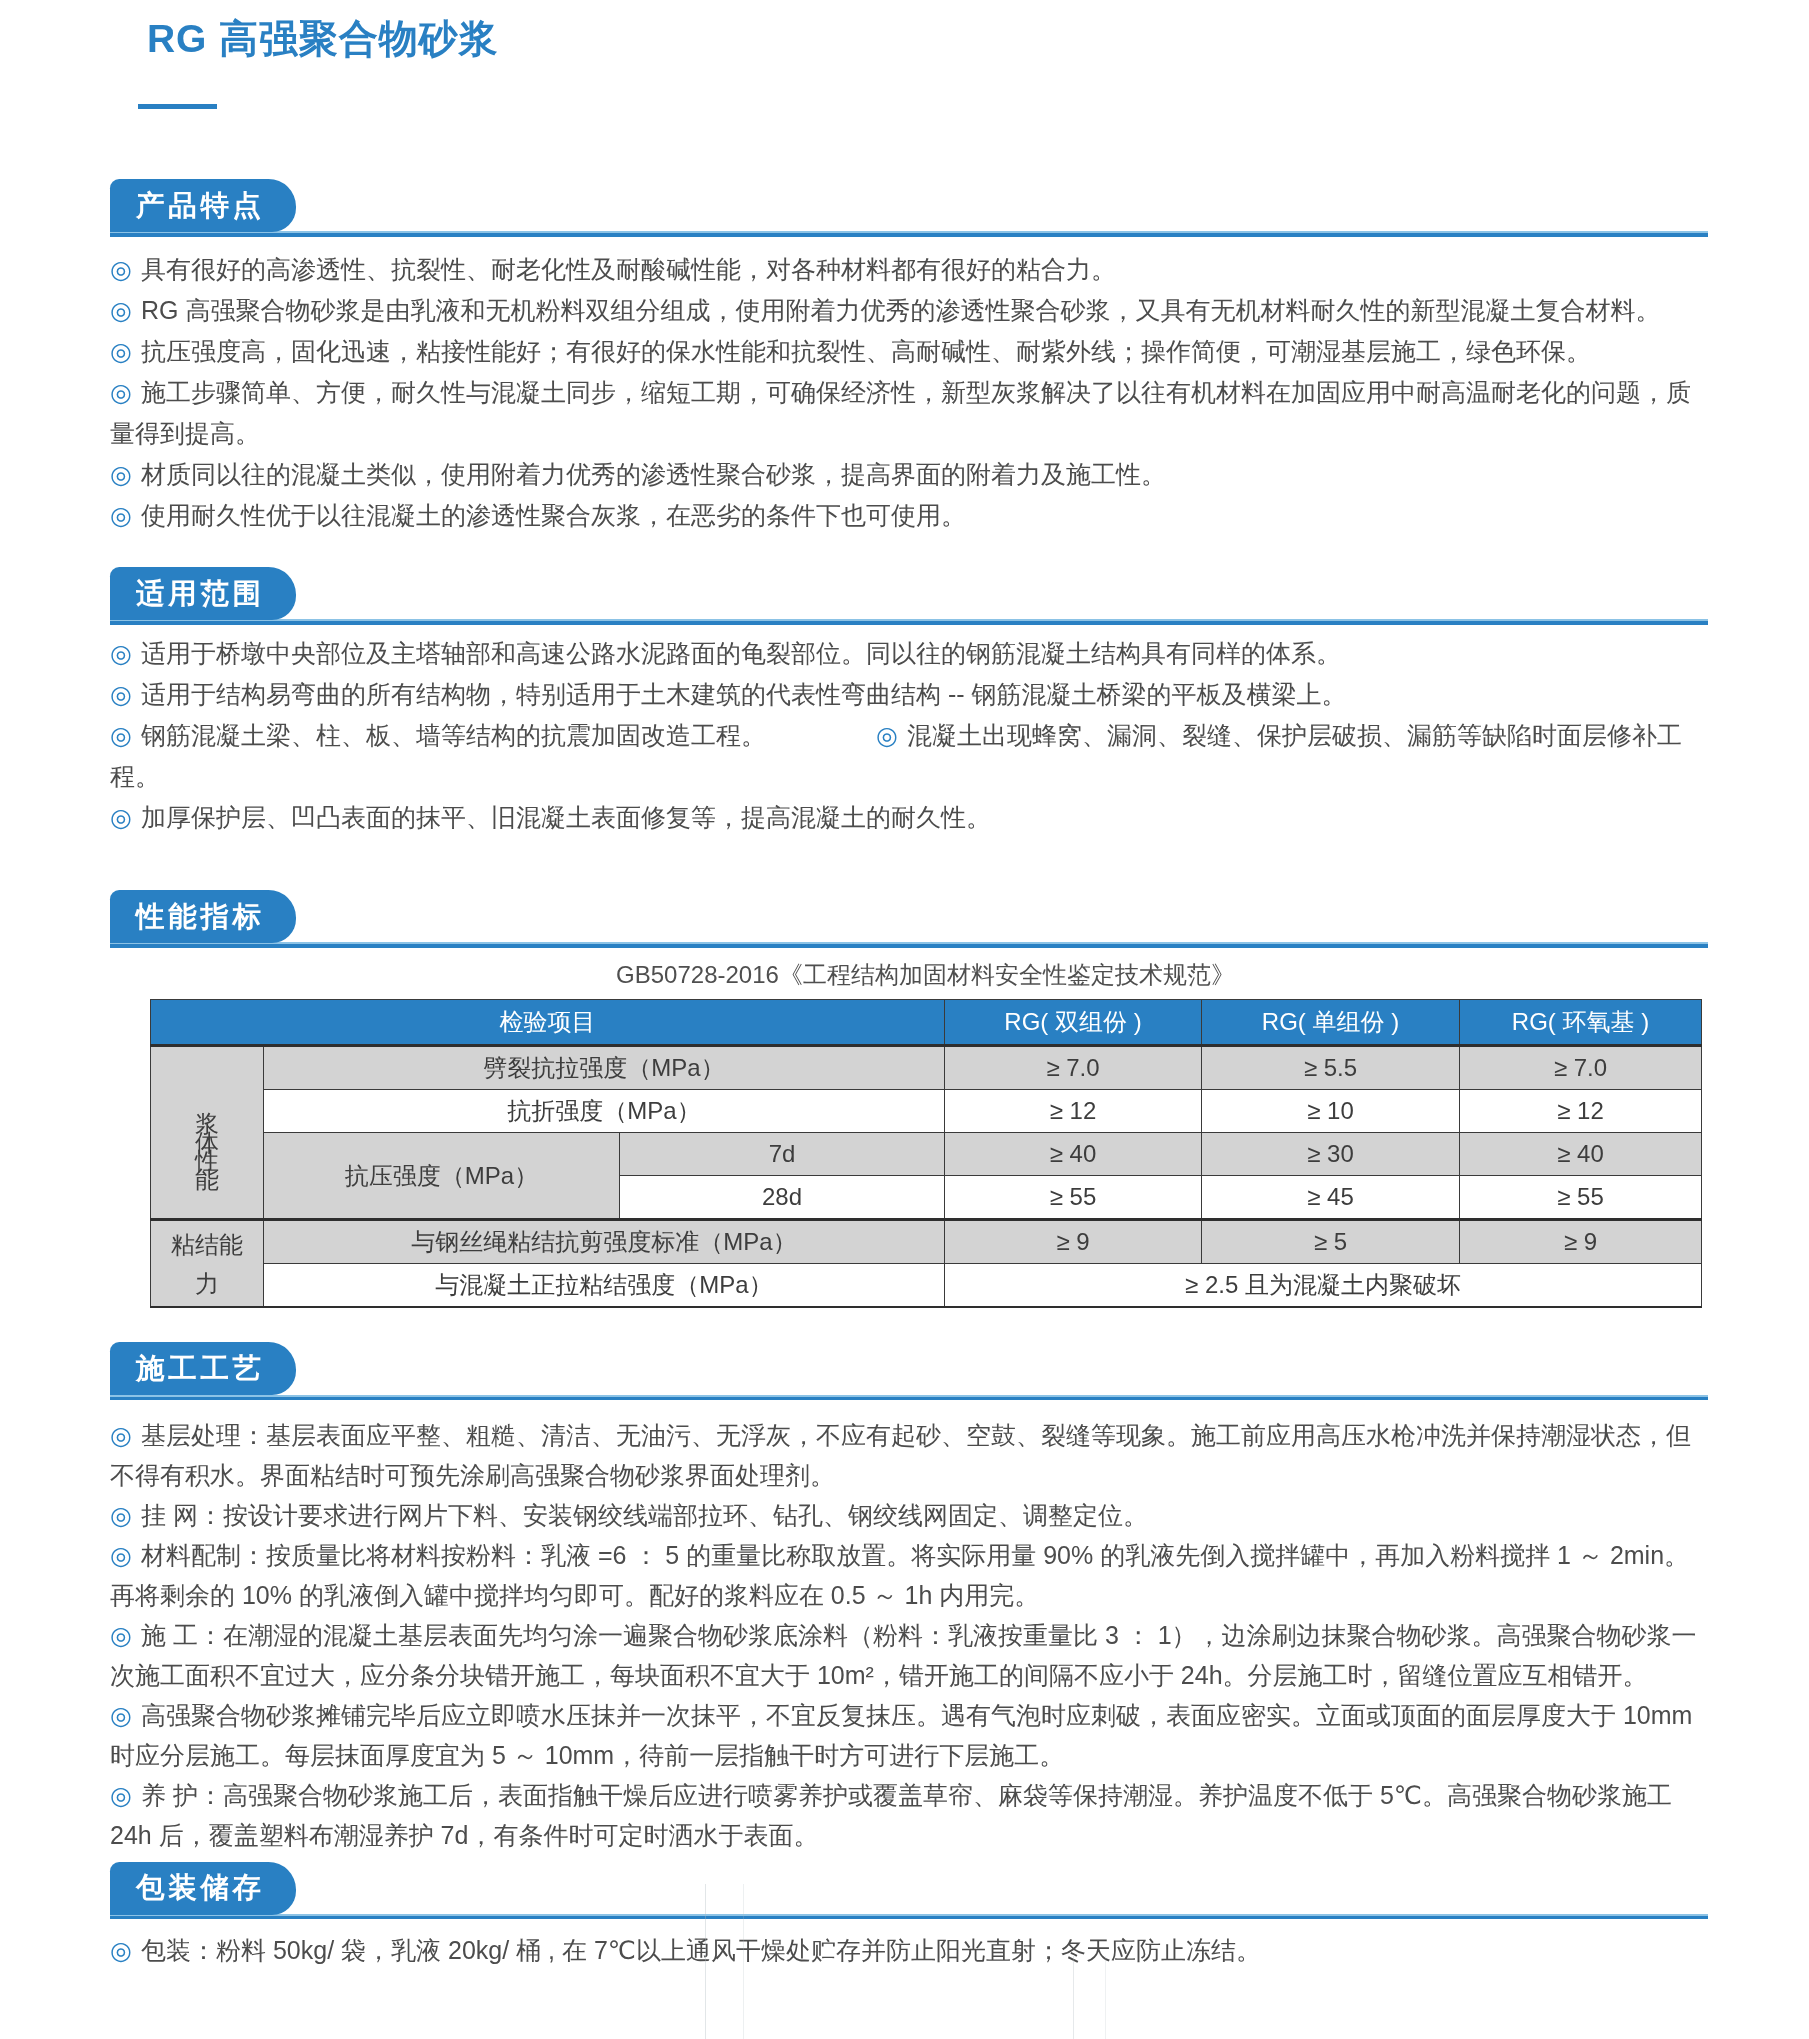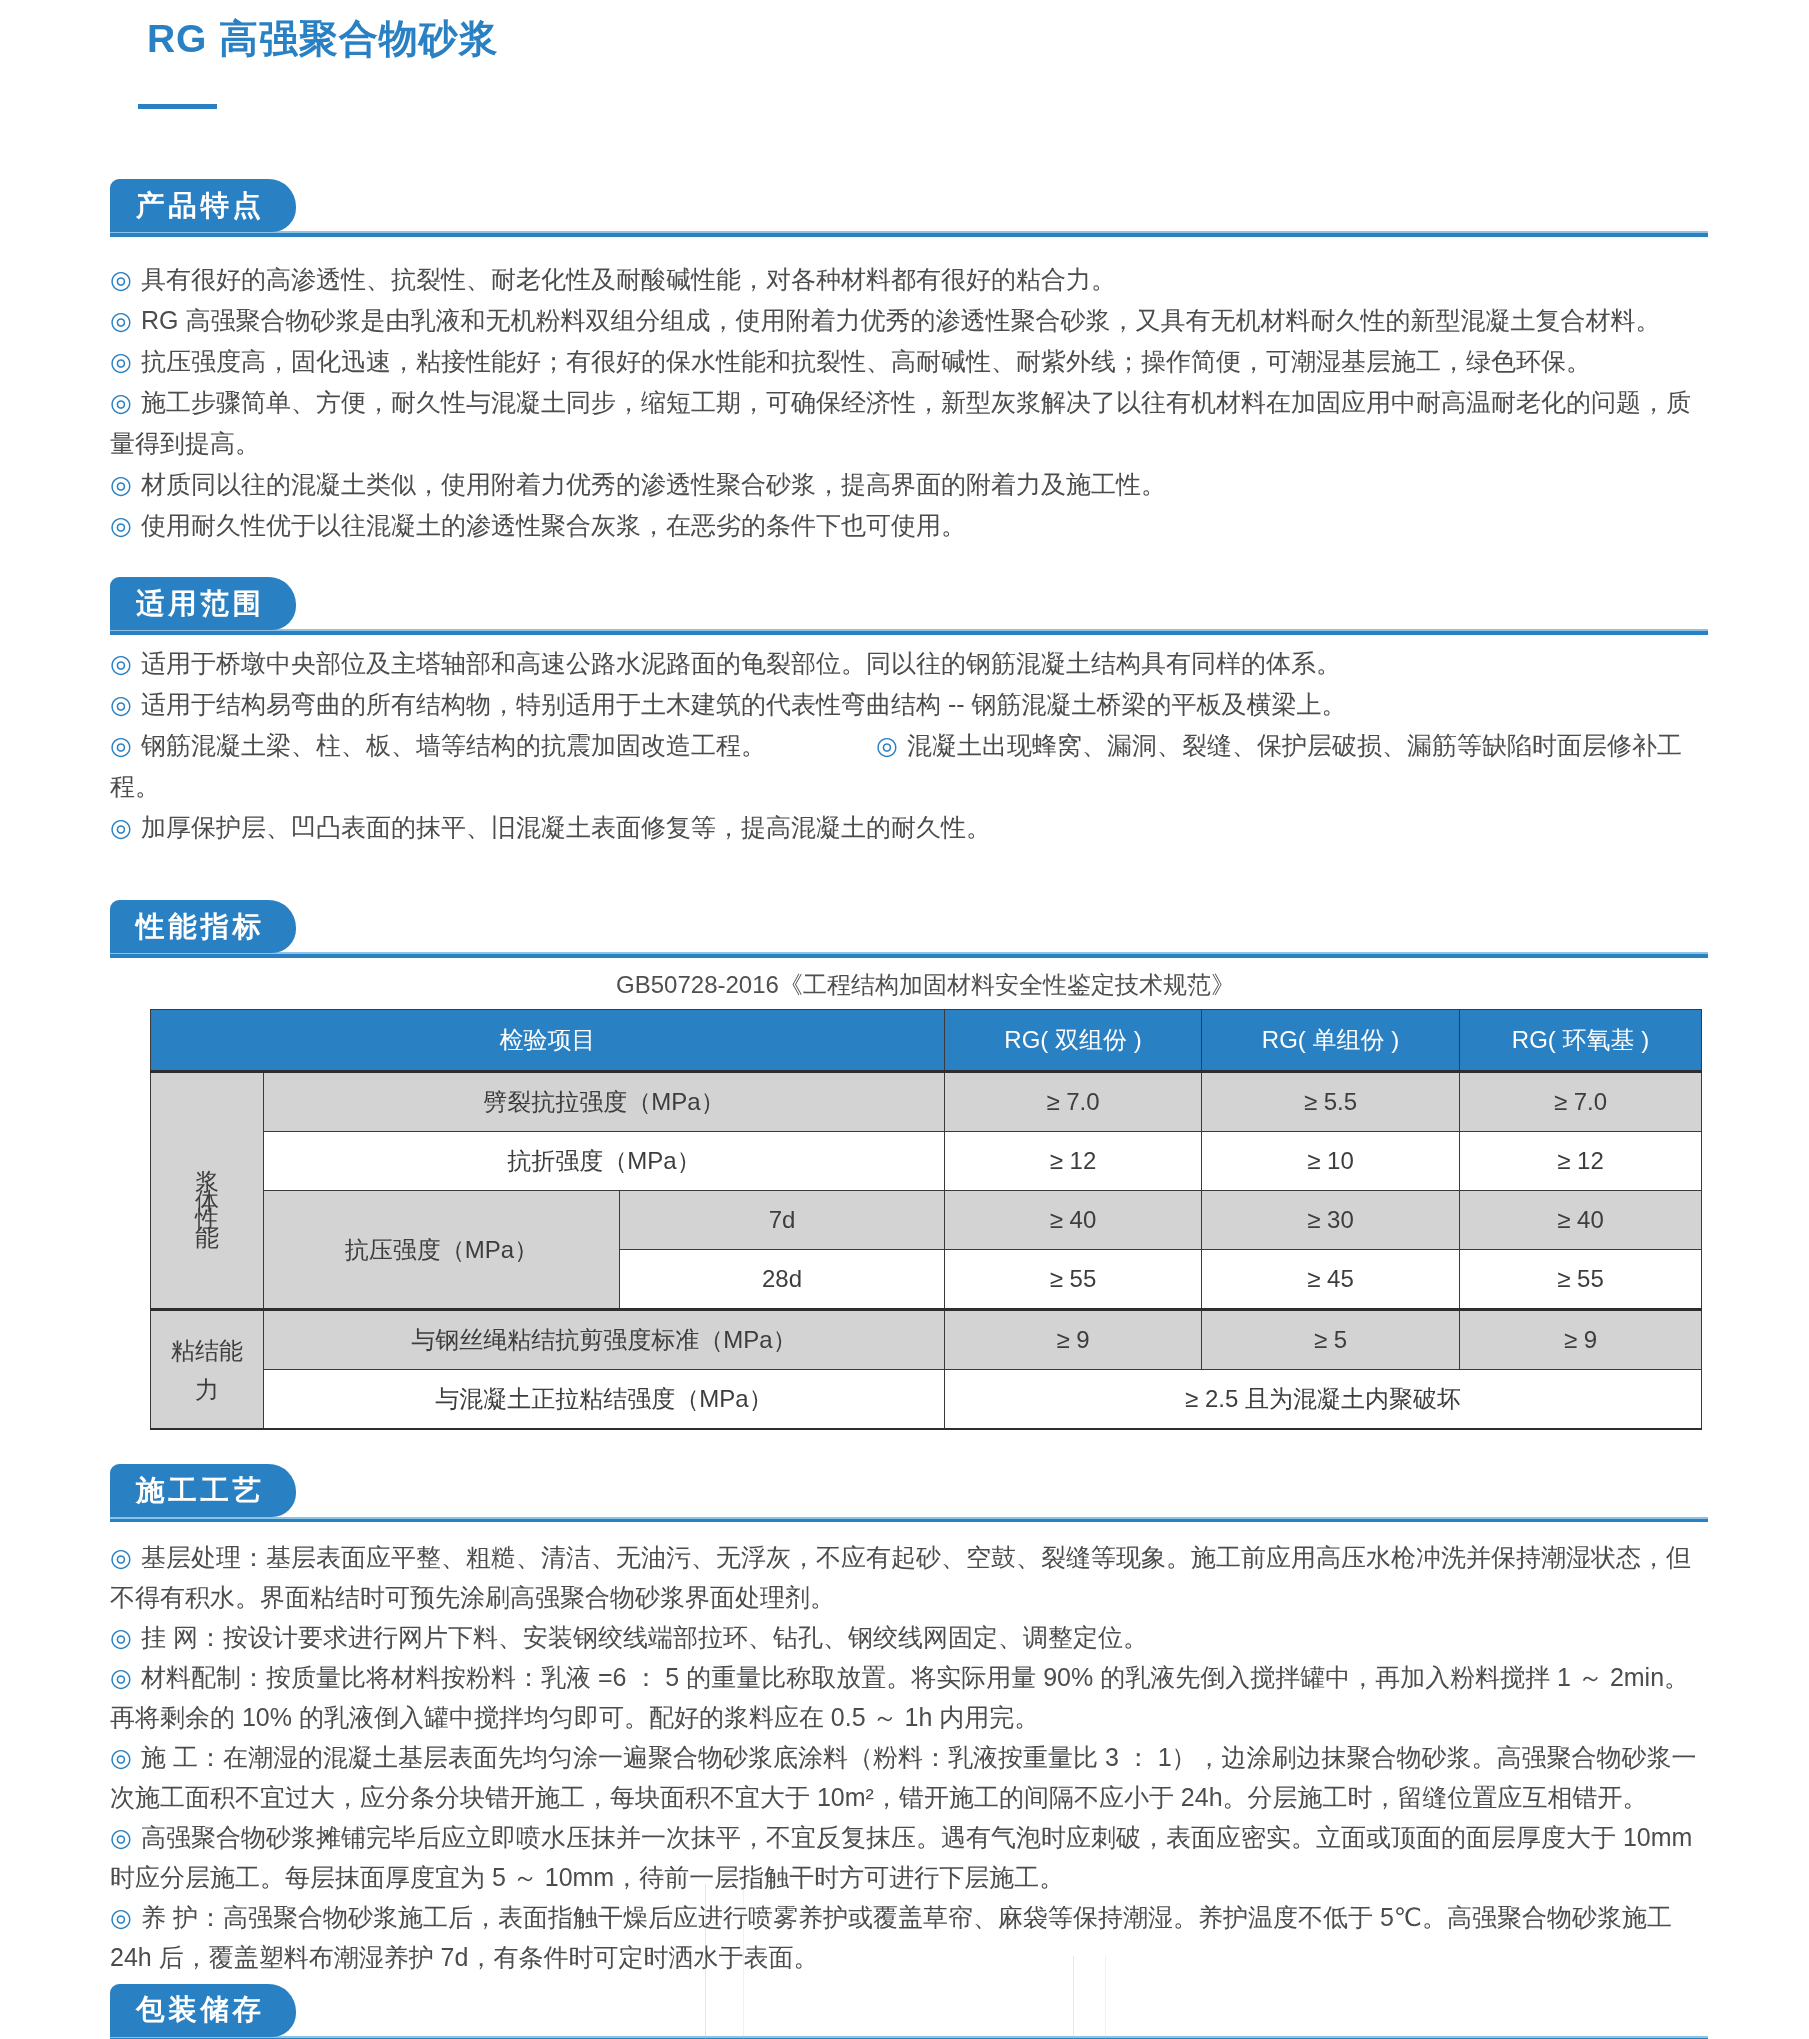--- a/index.html
+++ b/index.html
@@ -51,21 +51,21 @@
   .blist{margin:0;padding:0;}
   .blist p{
     margin:0;
     font-size:25px;
     line-height:41px;
     color:#4c4c4c;
   }
   .proc p{line-height:40px;}
   .mk{color:#2980c3;margin-right:9.2px;}
   .pair-gap{margin-left:110px;}
-  .mt-features{margin-top:22px;}
+  .mt-features{margin-top:12px;}
   .mt-scope-head{margin-top:30px;}
   .mt-scope{margin-top:8.3px;}
   .mt-perf-head{margin-top:51px;}
   .mt-process-head{margin-top:33px;}
   .mt-process{margin-top:14.7px;}
   .mt-pack-head{margin-top:5.5px;}
   .mt-pack{margin-top:11px;}
   .mt-features-head{margin-top:69px;}
   
   .tbl-caption{
@@ -80,21 +80,21 @@
     border-collapse:collapse;
     table-layout:fixed;
     width:1551px;
     font-size:24px;
     color:#3d3d3d;
   }
   table.perf th,table.perf td{
     border:1.8px solid #3a3a3a;
     text-align:center;
     vertical-align:middle;
-    padding:8px;
+    padding:0;
     height:42px;
     font-weight:normal;
   }
   table.perf thead th{
     background:#2980c3;
     color:#ffffff;
     height:44px;
     border-bottom:3.7px solid #2e2e2e;
   }
   table.perf{border-bottom:2.8px solid #2e2e2e;}

